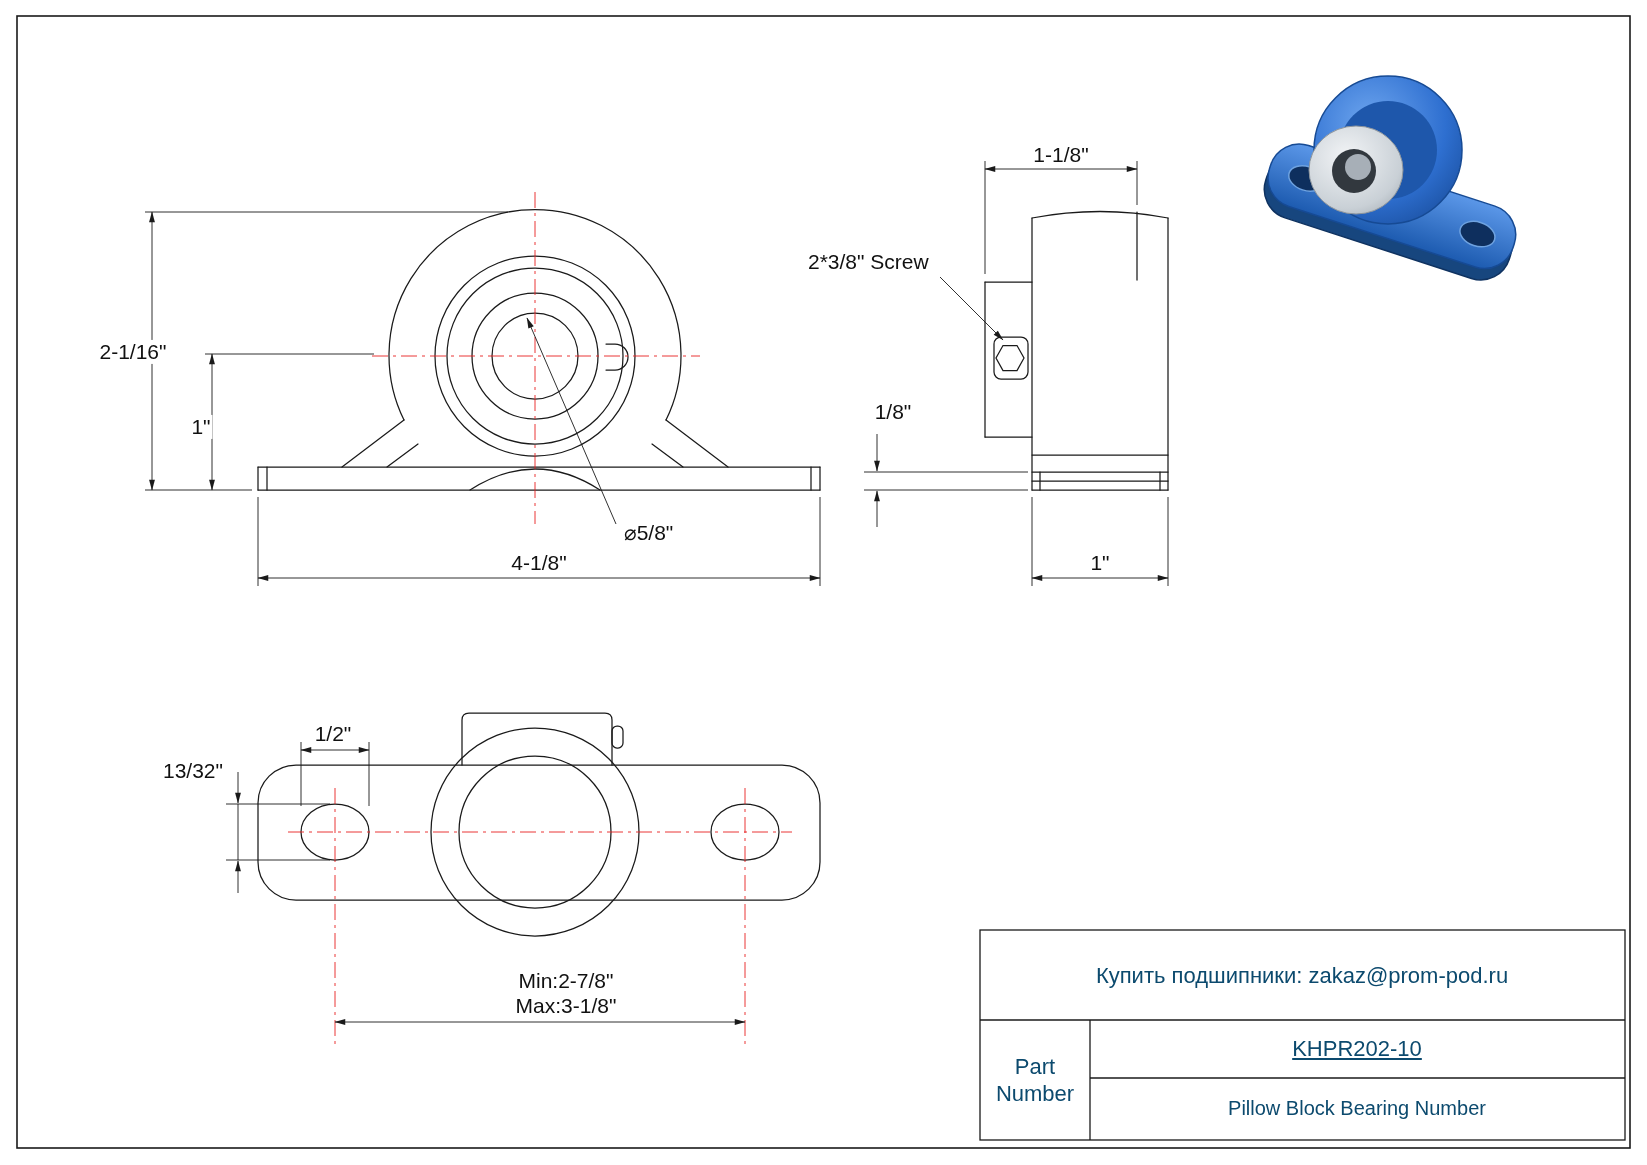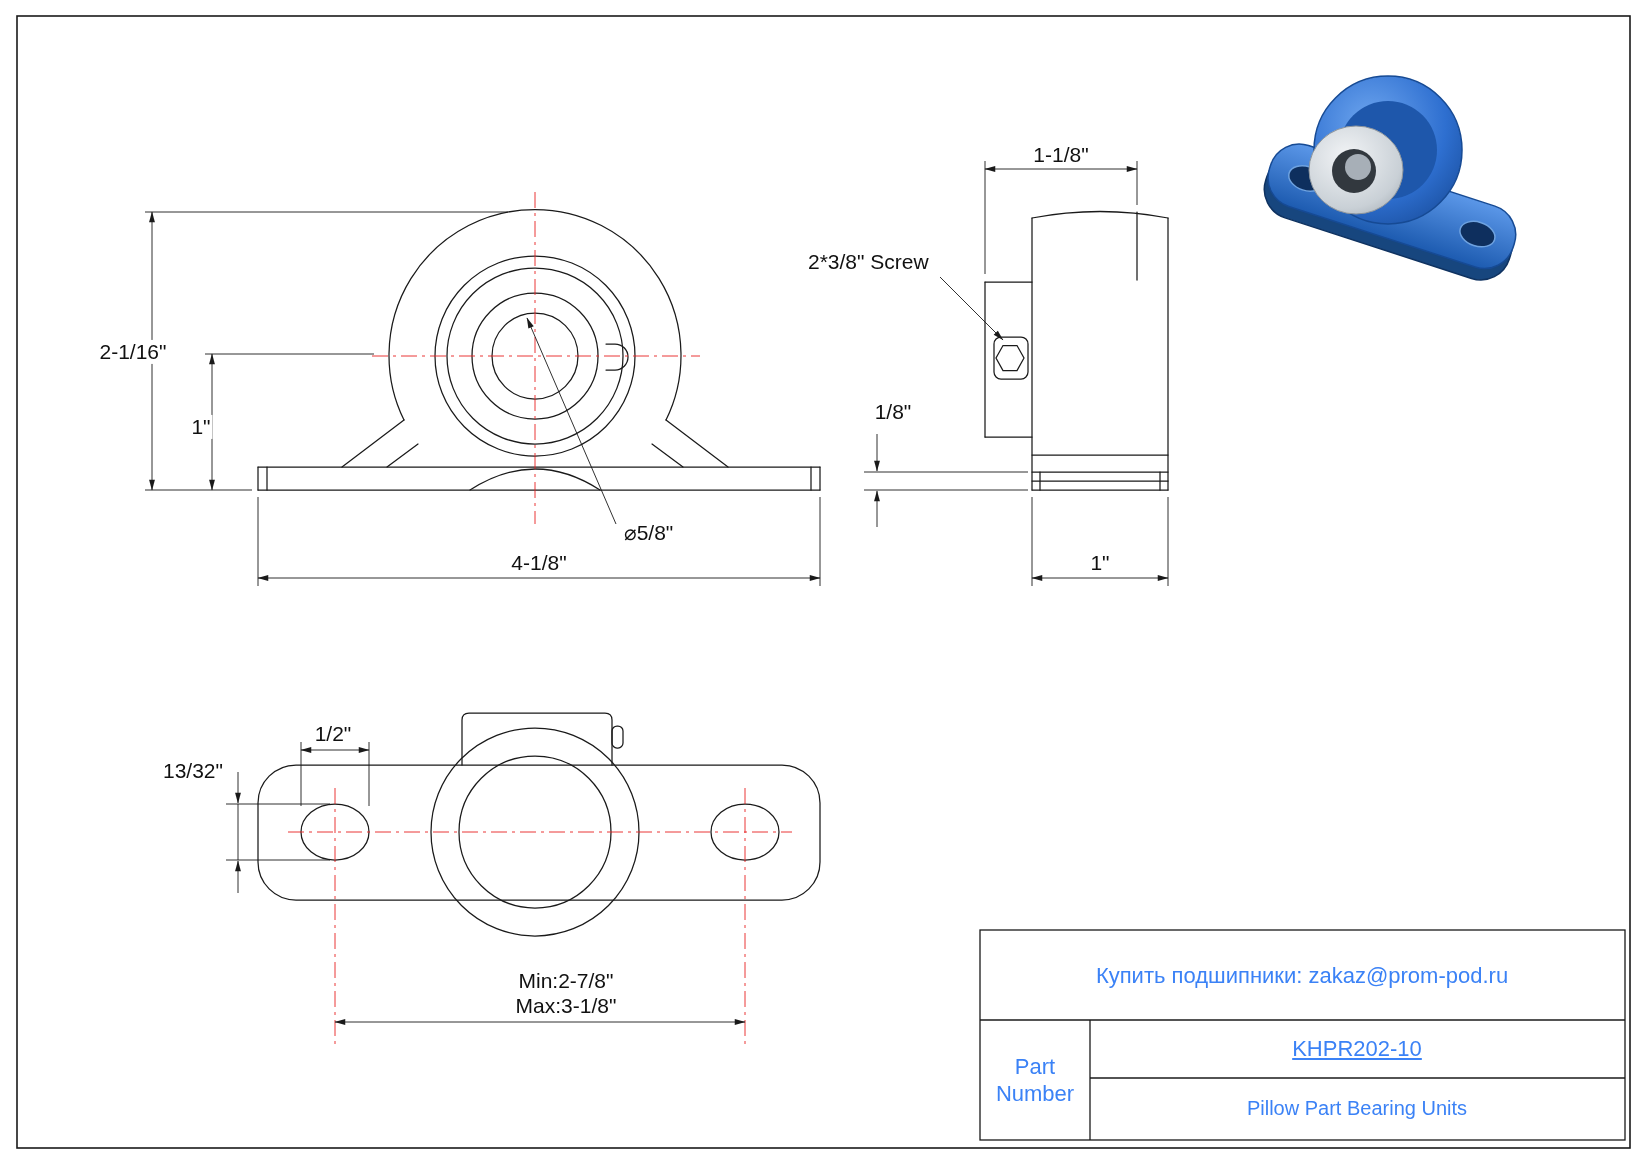--- a/index.html
+++ b/index.html
@@ -19,21 +19,21 @@
     position:absolute;
     font-size:21px;color:#111;
     background:#ffffff;
     padding:0 2px;
     white-space:nowrap;
     transform:translate(-50%,-50%);
     line-height:1.15;
   }
   .lbl.left{transform:translate(0,-50%);}
   .lbl.nobg{background:transparent;}
-  .tb-text{position:absolute;color:#3b82f6;background:transparent;}
+  .tb-text{position:absolute;color:#0c4a6e;background:transparent;}
   .tb-contact{font-size:22px;transform:translate(-50%,-50%);white-space:nowrap;}
   .tb-partlabel{
     left:982px;top:1022px;width:106px;height:116px;
     display:flex;align-items:center;justify-content:center;
     text-align:center;font-size:22px;line-height:1.25;
   }
   .tb-partnum{font-size:22px;transform:translate(-50%,-50%);white-space:nowrap;text-decoration:underline;}
   .tb-desc{font-size:20px;transform:translate(-50%,-50%);white-space:nowrap;}
 </style>
 </head>
@@ -195,15 +195,15 @@
   <div class="lbl nobg" style="left:1100px;top:563px;">1"</div>
 
   <div class="lbl nobg" style="left:333px;top:734px;">1/2"</div>
   <div class="lbl nobg" style="left:193px;top:771px;">13/32"</div>
   <div class="lbl nobg" style="left:566px;top:981px;">Min:2-7/8"</div>
   <div class="lbl nobg" style="left:566px;top:1006px;">Max:3-1/8"</div>
 
   <div class="tb-text tb-contact" style="left:1302px;top:976px;">Купить подшипники: zakaz@prom-pod.ru</div>
   <div class="tb-text tb-partlabel">Part Number</div>
   <div class="tb-text tb-partnum" style="left:1357px;top:1049px;">KHPR202-10</div>
-  <div class="tb-text tb-desc" style="left:1357px;top:1108px;">Pillow Part Bearing Units</div>
+  <div class="tb-text tb-desc" style="left:1357px;top:1108px;">Pillow Block Bearing Number</div>
 
 </div>
 
 </body></html>

